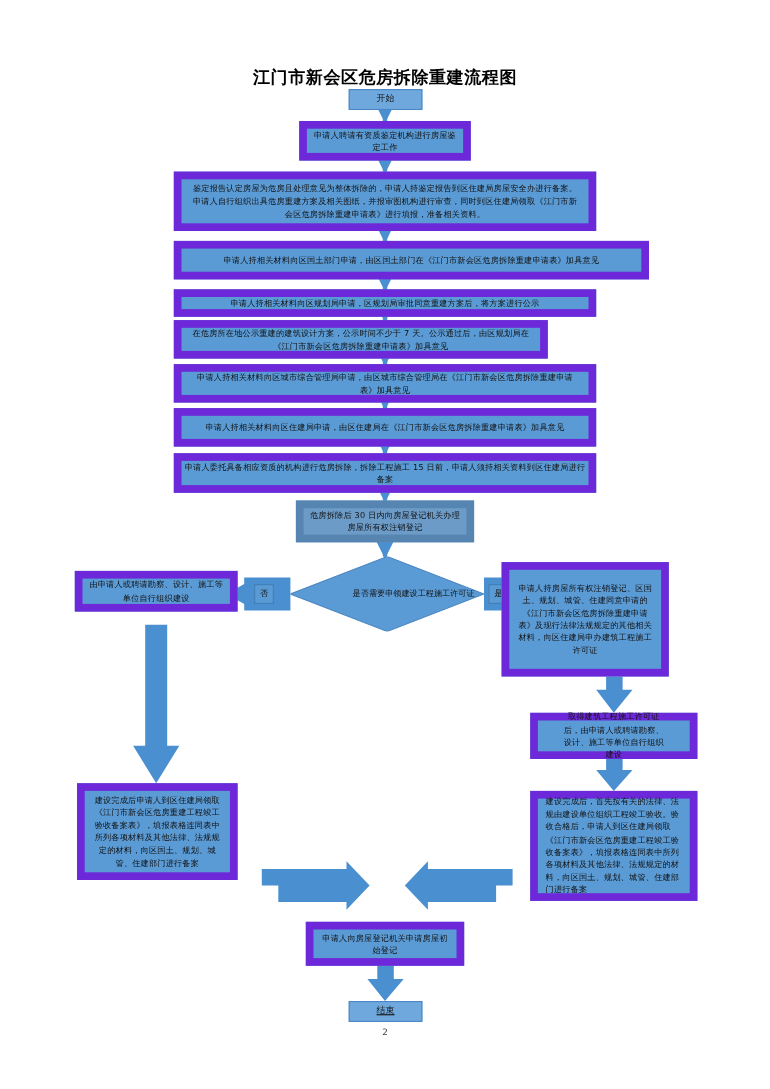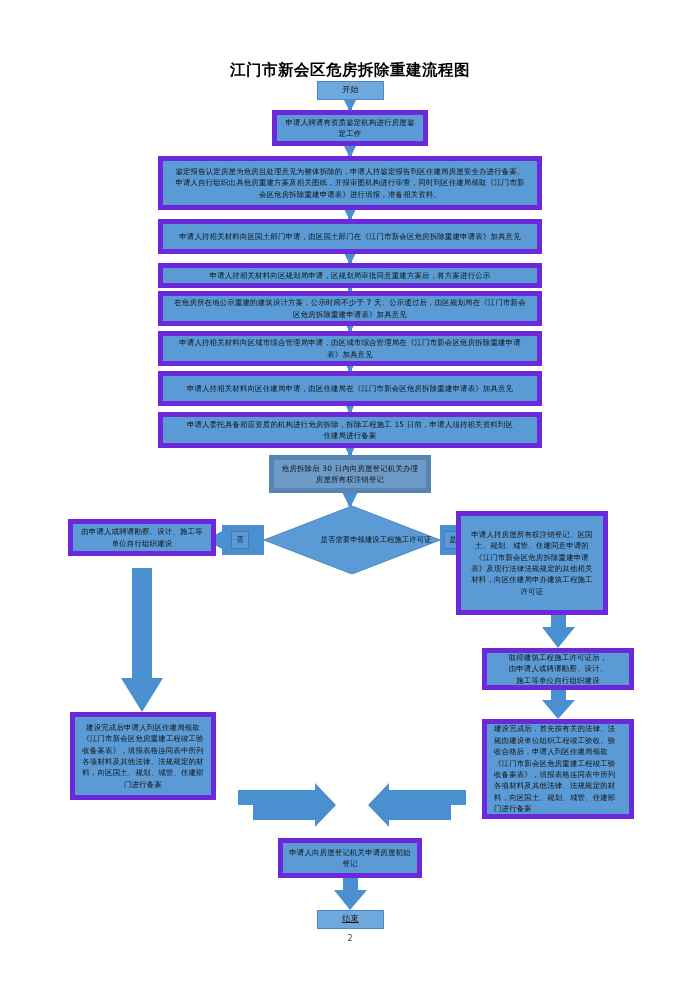--- a/index.html
+++ b/index.html
@@ -13,21 +13,21 @@
 
   
   .title{
     position:absolute;left:0;top:60px;width:700px;text-align:center;
     font-size:15.5px;font-weight:bold;letter-spacing:.5px;color:#000;
   }
 
   
   .node{
     position:absolute;box-sizing:border-box;
-    background:#5b9bd5;border:5px solid #6d28d9;
+    background:#5b9bd5;border:7px solid #6d28d9;
     display:flex;align-items:center;justify-content:center;
     text-align:center;color:#111;
     font-size:7.4px;line-height:1.55;padding:3px 5px;
     letter-spacing:.2px;
   }
   .node.pale{background:#6c9bc8;border-color:#5585b0;}
   .node.term{background:#6fa8dc;border:1px solid #4a86c8;font-size:8px;}
 
   
   .diamond-wrap{position:absolute;}
@@ -123,31 +123,31 @@
       <path d="M 343 878 L 358 878 L 358 890 L 367 890 L 350 910 L 334 890 L 343 890 Z"></path>
     </g>
   </svg>
 
   <div class="node term" style="left:317px;top:81px;width:67px;height:19px;">开始</div>
 
   <div class="node" style="left:272px;top:110px;width:156px;height:36px;">申请人聘请有资质鉴定机构进行房屋鉴定工作</div>
 
   <div class="node" style="left:158px;top:156px;width:384px;height:54px;padding:4px 9px;">鉴定报告认定房屋为危房且处理意见为整体拆除的，申请人持鉴定报告到区住建局房屋安全办进行备案。申请人自行组织出具危房重建方案及相关图纸，并报审图机构进行审查，同时到区住建局领取《江门市新会区危房拆除重建申请表》进行填报，准备相关资料。</div>
 
-  <div class="node" style="left:158px;top:219px;width:384px;height:35px;padding:3px 1px;">申请人持相关材料向区国土部门申请，由区国土部门在《江门市新会区危房拆除重建申请表》加具意见</div>
+  <div class="node" style="left:158px;top:219px;width:432px;height:35px;padding:3px 1px;">申请人持相关材料向区国土部门申请，由区国土部门在《江门市新会区危房拆除重建申请表》加具意见</div>
 
   <div class="node" style="left:158px;top:263px;width:384px;height:25px;padding:3px 9px;">申请人持相关材料向区规划局申请，区规划局审批同意重建方案后，将方案进行公示</div>
 
-  <div class="node" style="left:158px;top:291px;width:384px;height:35px;padding:3px 9px;">在危房所在地公示重建的建筑设计方案，公示时间不少于 7 天。公示通过后，由区规划局在《江门市新会区危房拆除重建申请表》加具意见</div>
+  <div class="node" style="left:158px;top:291px;width:340px;height:35px;padding:3px 9px;">在危房所在地公示重建的建筑设计方案，公示时间不少于 7 天。公示通过后，由区规划局在《江门市新会区危房拆除重建申请表》加具意见</div>
 
   <div class="node" style="left:158px;top:331px;width:384px;height:35px;padding:3px 9px;">申请人持相关材料向区城市综合管理局申请，由区城市综合管理局在《江门市新会区危房拆除重建申请表》加具意见</div>
 
   <div class="node" style="left:158px;top:371px;width:384px;height:35px;padding:3px 9px;">申请人持相关材料向区住建局申请，由区住建局在《江门市新会区危房拆除重建申请表》加具意见</div>
 
-  <div class="node" style="left:158px;top:412px;width:384px;height:36px;padding:3px 21px;">申请人委托具备相应资质的机构进行危房拆除，拆除工程施工 15 日前，申请人须持相关资料到区住建局进行备案</div>
+  <div class="node" style="left:158px;top:412px;width:384px;height:36px;padding:3px 2px;">申请人委托具备相应资质的机构进行危房拆除，拆除工程施工 15 日前，申请人须持相关资料到区住建局进行备案</div>
 
   <div class="node pale" style="left:269px;top:455px;width:162px;height:38px;">危房拆除后 30 日内向房屋登记机关办理房屋所有权注销登记</div>
 
   <div class="diamond-wrap" style="left:264px;top:506px;width:176px;height:68px;">
     <svg class="diamond" viewBox="0 0 176 68" preserveAspectRatio="none">
       <polygon points="88,0 176,34 88,68 0,34" fill="#5b9bd5" stroke="#4a86c0" stroke-width="1"></polygon>
     </svg>
     <div class="diamond-label">是否需要申领建设工程施工许可证</div>
   </div>
 

